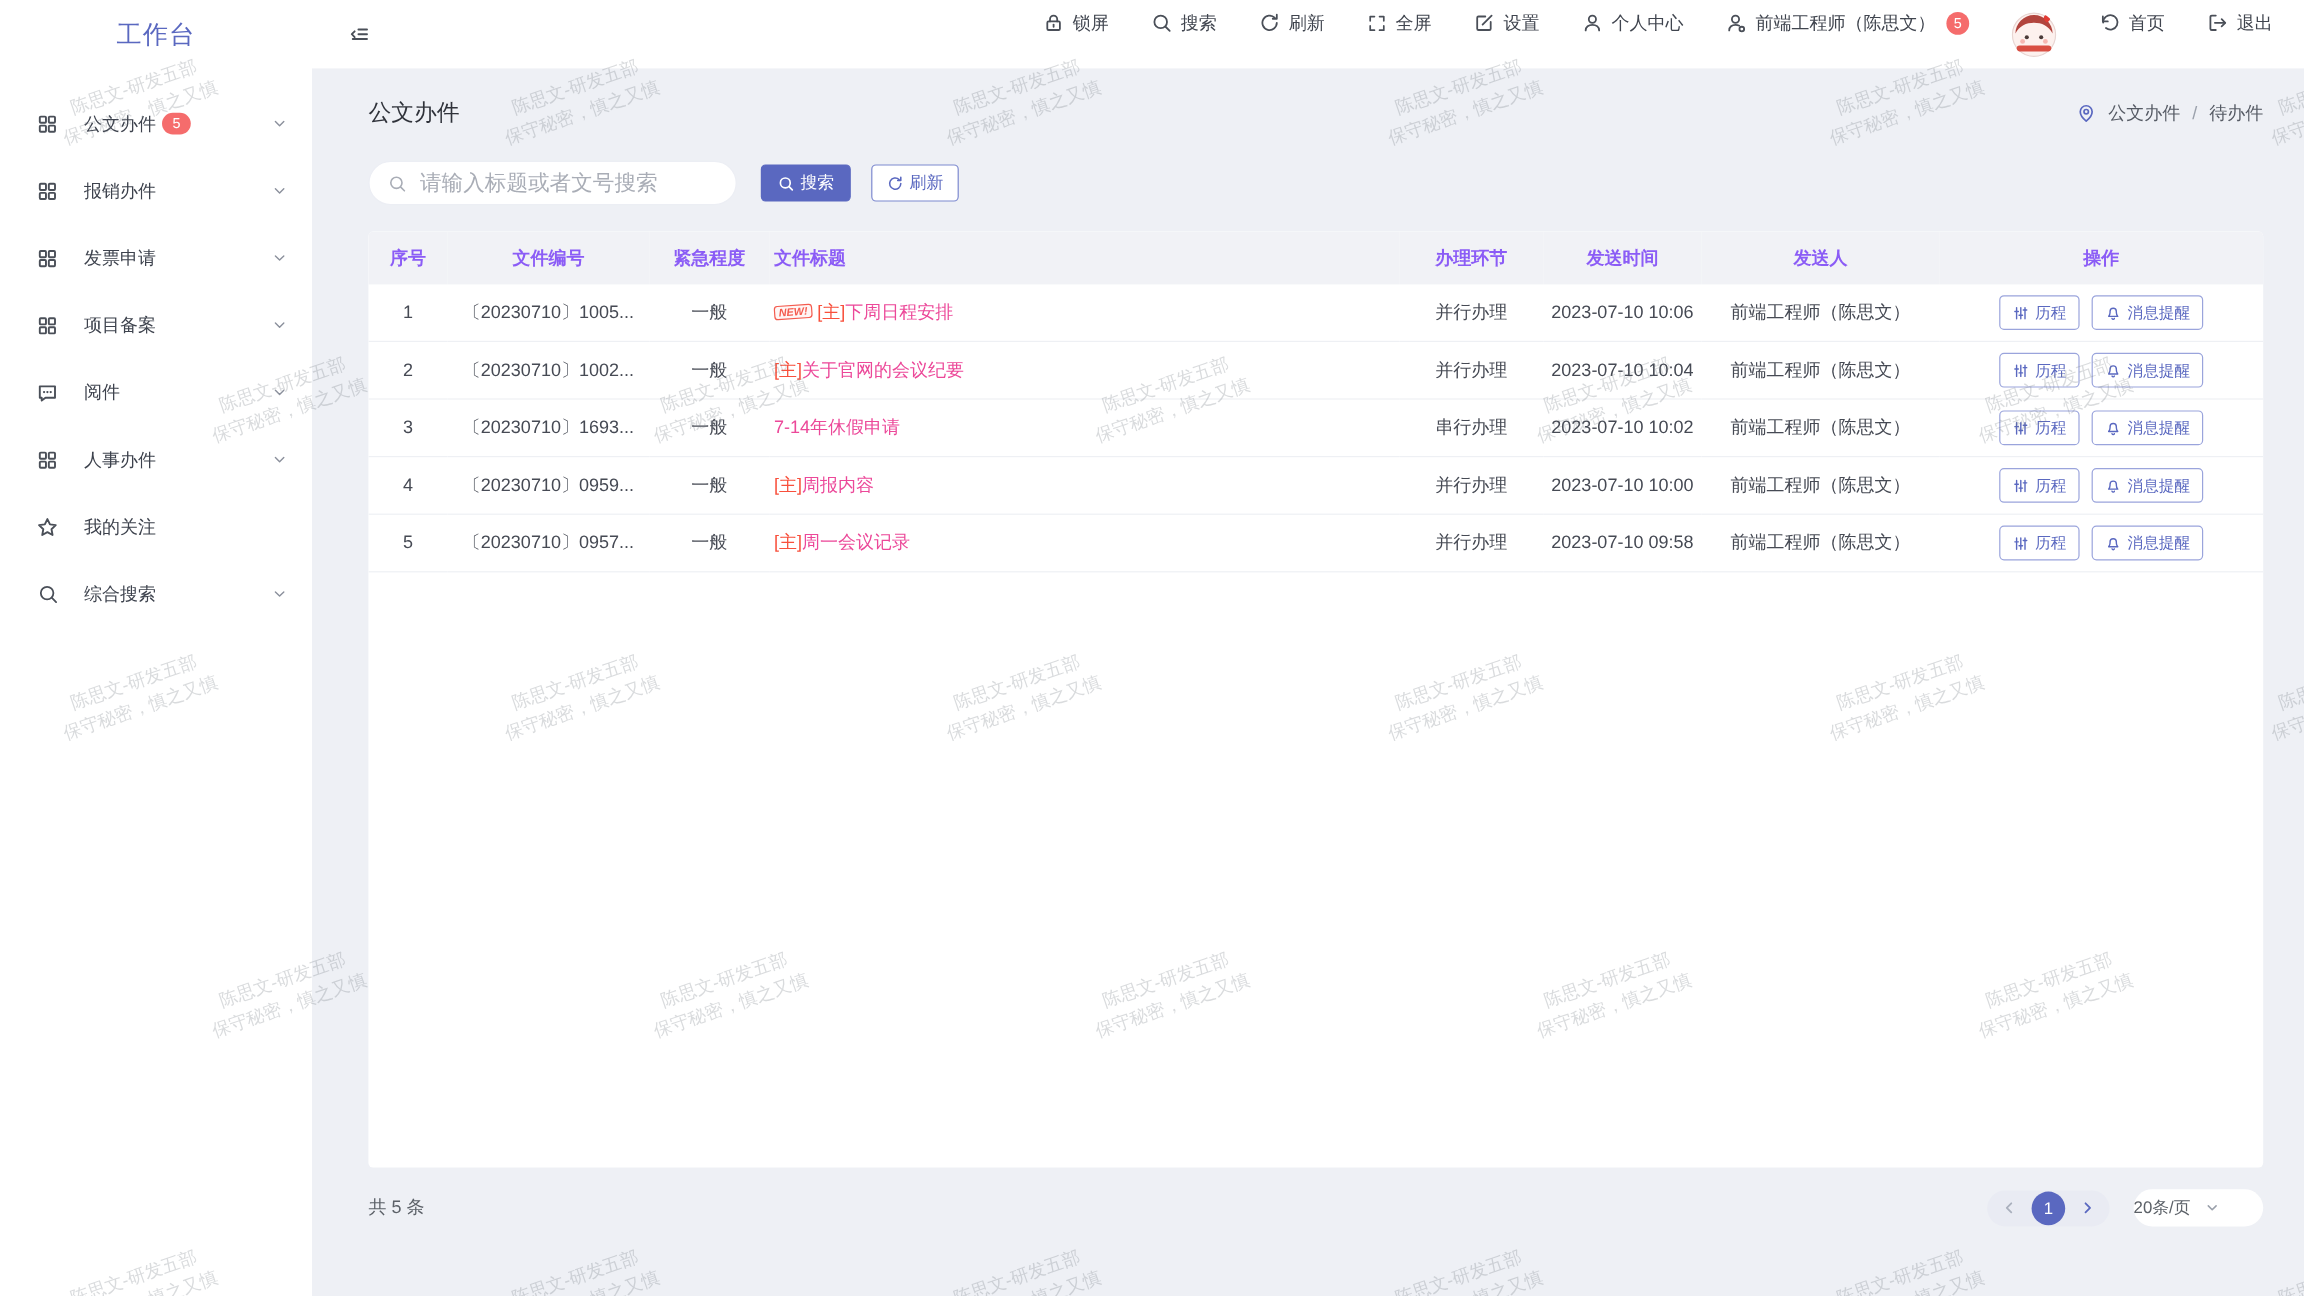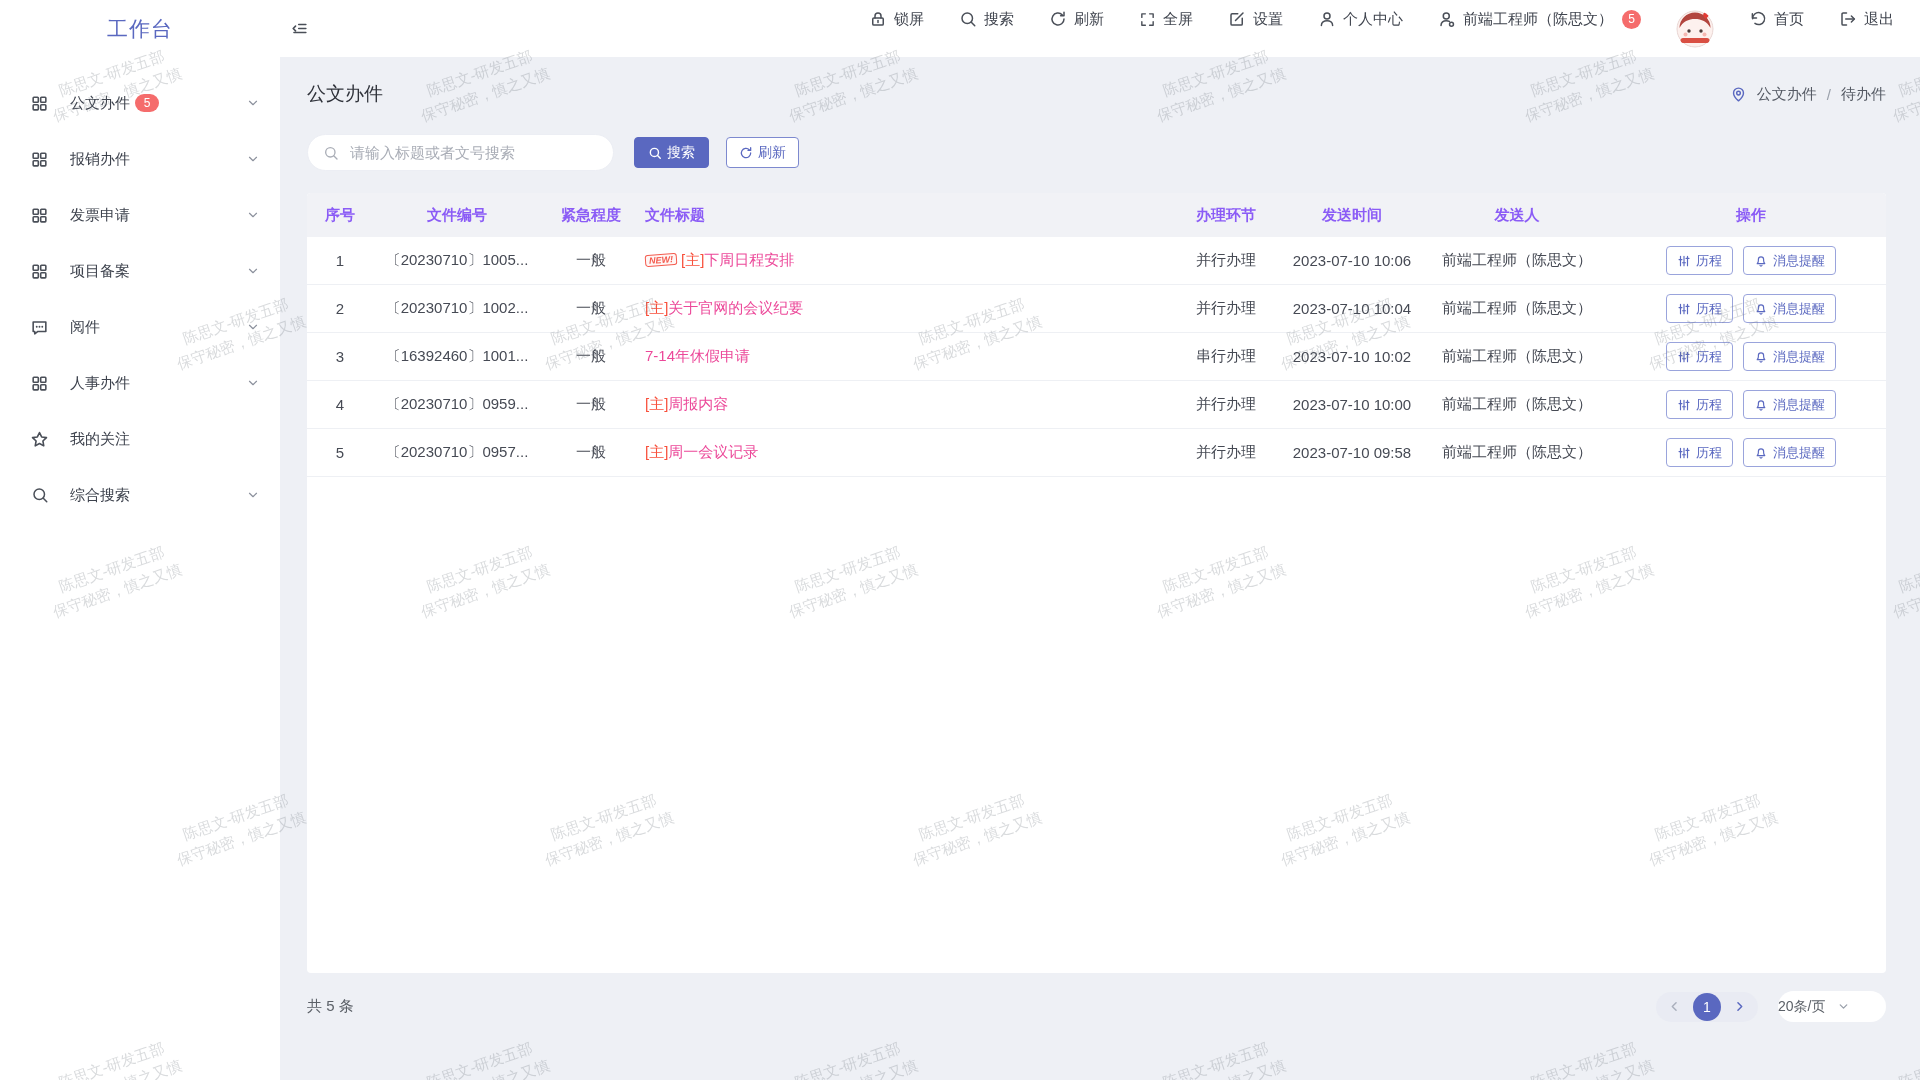--- a/index.html
+++ b/index.html
@@ -5,21 +5,21 @@
   html,body{margin:0;padding:0}
   body{
     width:1920px;height:1080px;position:relative;overflow:hidden;
     background:#eef0f5;font-family:"Liberation Sans","DejaVu Sans",sans-serif;
     -webkit-font-smoothing:antialiased;color:#40454f;
   }
   svg{display:block}
   .ic{display:inline-flex;align-items:center;justify-content:center;flex:none}
 
   
-  .sidebar{position:absolute;left:0;top:0;width:280px;height:1080px;background:#fff;z-index:2}
+  .sidebar{position:absolute;left:0;top:0;width:260px;height:1080px;background:#fff;z-index:2}
   .logo{height:57px;display:flex;align-items:center;justify-content:center;
         color:#5a68c0;font-size:21px;letter-spacing:1px}
   .menu{padding-top:18px}
   .menu-item{display:flex;align-items:center;height:56px;padding:0 20px 0 30px;
              font-size:15px;color:#3d424d;cursor:pointer}
   .mi-icon{width:19px;height:19px;margin-right:21px;color:#4a4f58}
   .mi-badge{background:#f56c6c;color:#fff;font-size:12px;min-width:18px;height:18px;
             border-radius:9px;display:inline-flex;align-items:center;justify-content:center;
             margin-left:5px;padding:0 3px}
   .mi-chevron{margin-left:auto;color:#8b909c}
@@ -40,21 +40,21 @@
         padding:24px 34px 0 47px;box-sizing:border-box}
   .page-head{display:flex;align-items:center}
   .page-title{margin:0;font-size:19px;font-weight:500;color:#2f323a}
   .breadcrumb{margin-left:auto;display:flex;align-items:center;gap:10px;font-size:15px;color:#555a64}
   .breadcrumb .ic{color:#5a68c0}
   .breadcrumb .sep{color:#9aa0ab}
 
   .toolbar{margin-top:27px;display:flex;align-items:center}
   .search-box{width:307px;height:37px;background:#fff;border:1px solid #eceef4;border-radius:19px;
               display:flex;align-items:center;padding:0 15px;box-sizing:border-box;color:#a9adb6}
-  .search-box input{border:0;outline:0;flex:1;font-size:15px;color:#333;background:transparent;margin-left:9px;
+  .search-box input{border:0;outline:0;flex:1;font-size:18px;color:#333;background:transparent;margin-left:9px;
                     font-family:inherit}
   .search-box input::placeholder{color:#a9adb6}
   .btn{display:inline-flex;align-items:center;gap:5px;height:31px;border-radius:4px;
        font-size:14px;cursor:pointer;font-family:inherit}
   .btn-search{margin-left:20px;padding:0 13px;background:#5a68c0;border:1px solid #5a68c0;color:#fff}
   .btn-refresh{margin-left:17px;padding:0 12px;background:#fff;border:1px solid #7d89cf;color:#5a68c0}
 
   .table-card{margin-top:22px;background:#fff;border-radius:4px;height:780px;overflow:hidden}
   table{width:100%;border-collapse:collapse;table-layout:fixed;font-size:15px;color:#464a54}
   thead th{background:#f1f2f6;height:44px;font-weight:bold;color:#8b5cf6;text-align:center;padding:0 4px}
@@ -439,21 +439,21 @@
                   </svg>
                 </span>历程</button><button class="op-btn"><span class="ic">
                   <svg width="14" height="14" viewBox="0 0 24 24" fill="none" stroke="currentColor" stroke-width="2" stroke-linecap="round" stroke-linejoin="round">
                     <path d="M18.5 16.5h-13c1.3-1.5 2-3.4 2-5.5V9.5a4.5 4.5 0 0 1 9 0V11c0 2.1.7 4 2 5.5z"></path>
                     <path d="M10.3 19.5a1.8 1.8 0 0 0 3.4 0"></path>
                   </svg>
                 </span>消息提醒</button></td>
           </tr>
           <tr>
             <td>3</td>
-            <td>〔16392460〕1001...</td>
+            <td>〔20230710〕1693...</td>
             <td>一般</td>
             <td class="title-cell"><a class="doc-link">7-14年休假申请</a></td>
             <td>串行办理</td>
             <td>2023-07-10 10:02</td>
             <td>前端工程师（陈思文）</td>
             <td><button class="op-btn"><span class="ic">
                   <svg width="14" height="14" viewBox="0 0 24 24" fill="none" stroke="currentColor" stroke-width="2" stroke-linecap="round" stroke-linejoin="round">
                     <path d="M6 4v16M12 4v16M18 4v16"></path>
                     <path d="M3.5 9.5h5M9.5 15h5M15.5 7.5h5"></path>
                   </svg>

